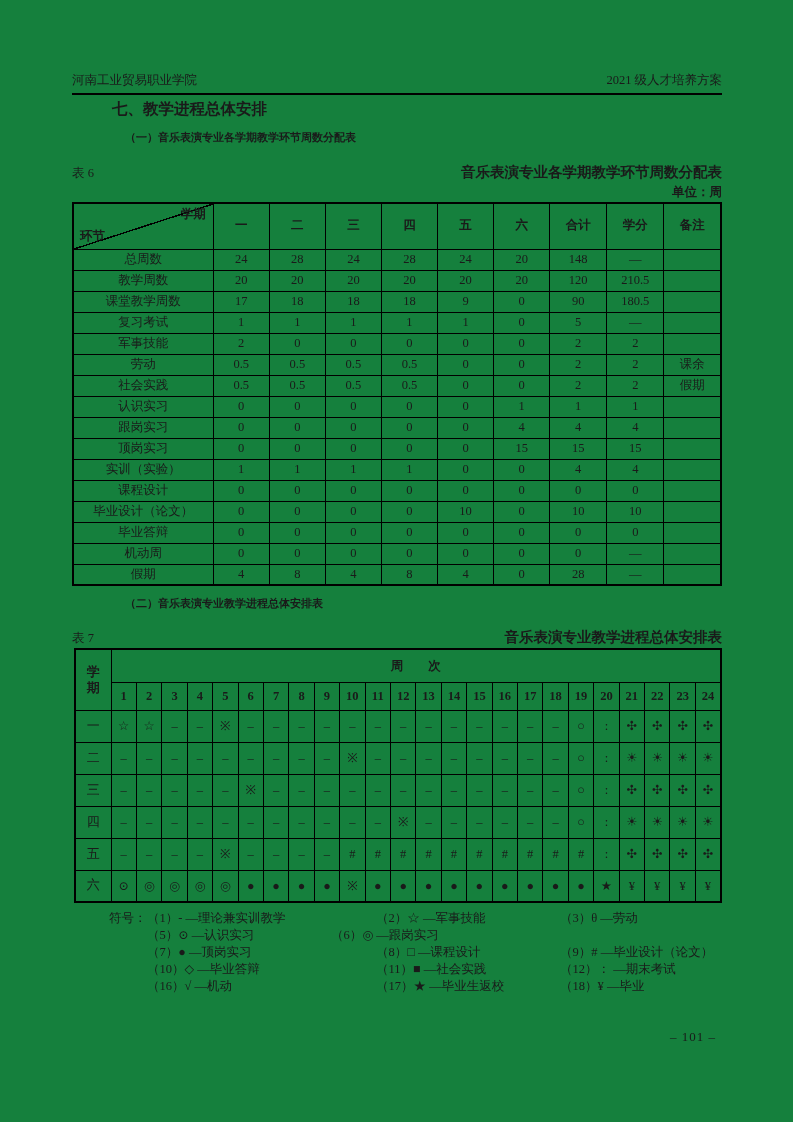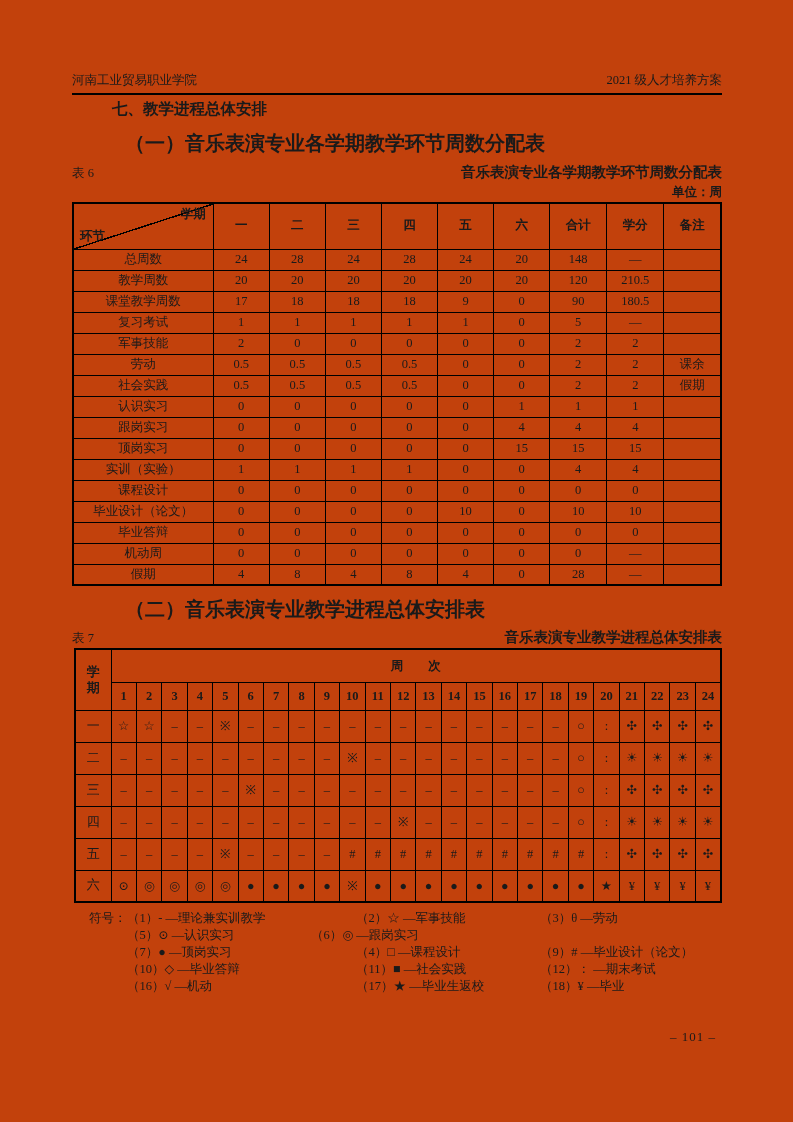--- a/index.html
+++ b/index.html
@@ -1,35 +1,35 @@
 <!DOCTYPE html>
 <html><head>
 <meta charset="utf-8">
 <style>
   * { margin:0; padding:0; box-sizing:border-box; }
   html,body { background:#888; }
   .page {
     position:relative; width:793px; height:1122px; margin:0 auto;
-    background:#c2410c; color:#1a1a1a;
+    background:#15803d; color:#1a1a1a;
     font-family:"Liberation Serif","DejaVu Serif",serif;
   }
   .hdr {
     position:absolute; left:72px; right:71px; top:72px;
     display:flex; justify-content:space-between; align-items:flex-end;
     font-size:12.5px; padding-bottom:4px; border-bottom:2px solid #000;
   }
   .sec-title {
     position:absolute; left:112px; top:99px;
     font-family:"Liberation Sans","DejaVu Sans",sans-serif;
     font-weight:bold; font-size:15.5px;
   }
   .sub-title {
     position:absolute; left:125px;
     font-family:"Liberation Sans","DejaVu Sans",sans-serif;
-    font-weight:bold; font-size:20px;
+    font-weight:bold; font-size:11px;
   }
   .sub1 { top:130px; } .sub2 { top:596px; }
   .cap {
     position:absolute; left:72px; right:71px; text-align:right;
     font-family:"Liberation Sans","DejaVu Sans",sans-serif;
     font-weight:bold; font-size:14.5px;
   }
   .cap6 { top:163px; } .cap7 { top:628px; }
   .cap .cap-label {
     position:absolute; left:0; top:2px; font-weight:normal; font-size:12.5px;
@@ -54,21 +54,21 @@
   .t6 .diag .d-top { position:absolute; top:4px; right:7px; font-weight:bold; }
   .t6 .diag .d-bot { position:absolute; bottom:4px; left:6px; font-weight:bold; }
   .t7 { position:absolute; left:74px; top:648px; width:648px; border:2px solid #000; font-size:12.5px; }
   .t7 .hrow1 { height:33px; } .t7 .hrow2 { height:28px; }
   .t7 thead th { font-weight:bold; }
   .t7 tbody tr { height:32px; }
   .t7 .t7corner div { line-height:1.25; font-weight:bold; font-size:13px; }
   .t7 tbody td.semname { font-size:13px; }
   .t7 tbody td { font-size:12.5px; }
   .legend { position:absolute; left:89px; top:910px; width:634px; font-size:12.5px; }
-  .lg-row { display:flex; height:17px; align-items:flex-end; white-space:nowrap; }
+  .lg-row { display:flex; height:17px; align-items:flex-end; white-space:nowrap;margin-left:20px; }
   .lg-pre { flex:0 0 38px; }
   .lg-item1 { flex:0 0 229px; }
   .lg-item2 { flex:0 0 184px; }
   .lg-item3 { flex:1 1 auto; }
   .pagenum { position:absolute; right:77px; top:1029px; font-size:13px; letter-spacing:1px; }
 </style>
 </head>
 <body>
 
 <div class="page">
@@ -534,21 +534,21 @@
         <span class="lg-item lg-item3">（3）θ —劳动</span>
       </div>
       <div class="lg-row">
         <span class="lg-pre"></span>
         <span class="lg-item lg-item2">（5）⊙ —认识实习</span>
         <span class="lg-item lg-item3">（6）◎ —跟岗实习</span>
       </div>
       <div class="lg-row">
         <span class="lg-pre"></span>
         <span class="lg-item lg-item1">（7）● —顶岗实习</span>
-        <span class="lg-item lg-item2">（4）□ —课程设计</span>
+        <span class="lg-item lg-item2">（8）□ —课程设计</span>
         <span class="lg-item lg-item3">（9）# —毕业设计（论文）</span>
       </div>
       <div class="lg-row">
         <span class="lg-pre"></span>
         <span class="lg-item lg-item1">（10）◇ —毕业答辩</span>
         <span class="lg-item lg-item2">（11）■ —社会实践</span>
         <span class="lg-item lg-item3">（12）： —期末考试</span>
       </div>
       <div class="lg-row">
         <span class="lg-pre"></span>

